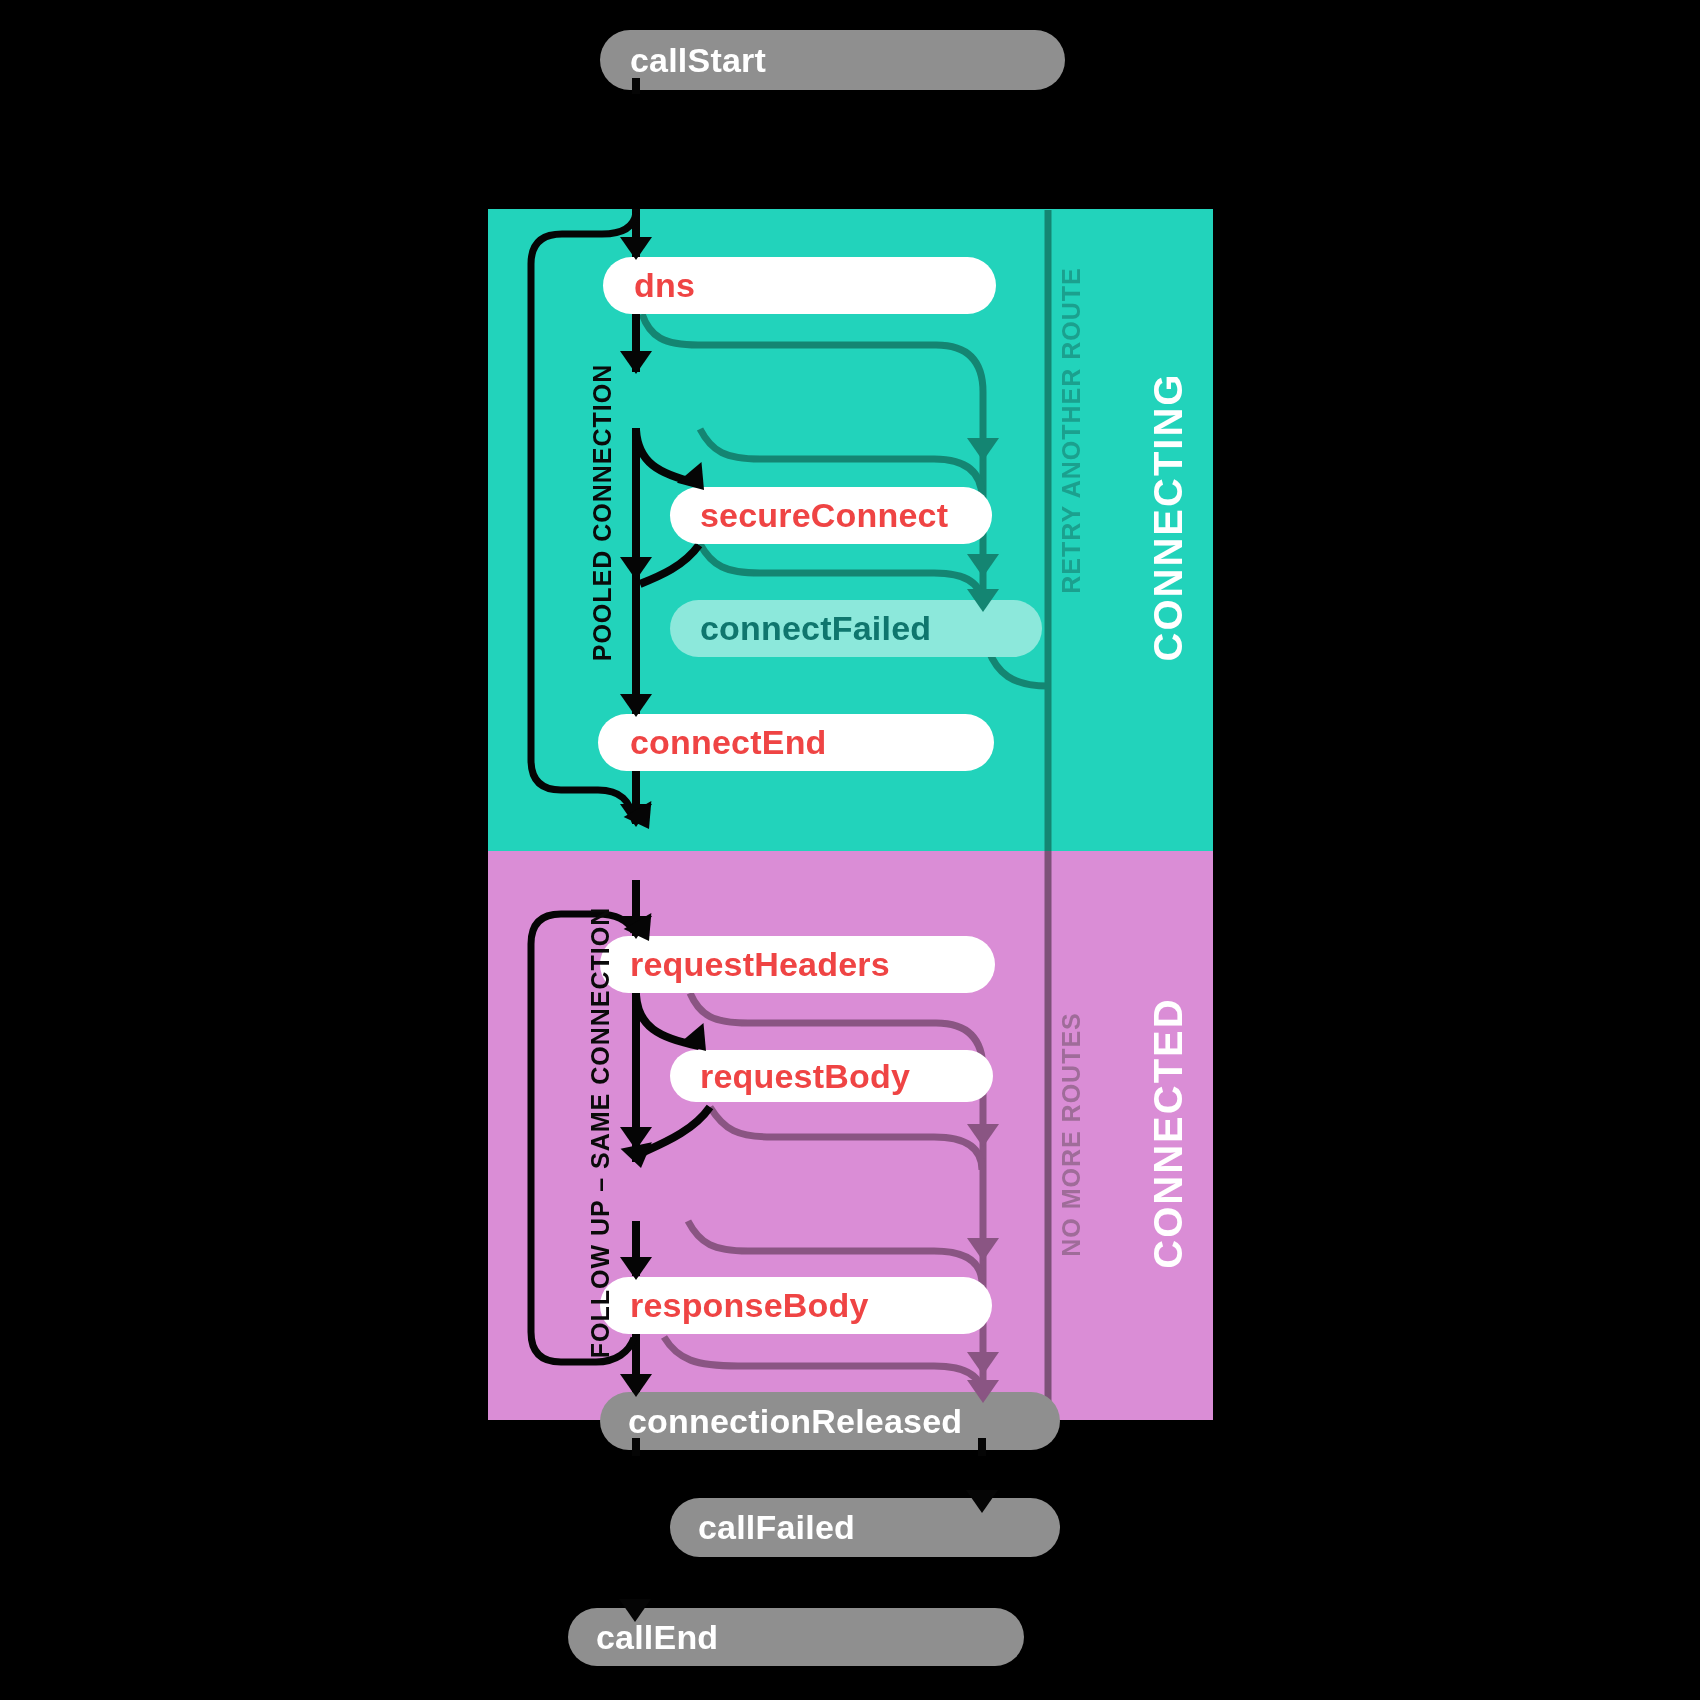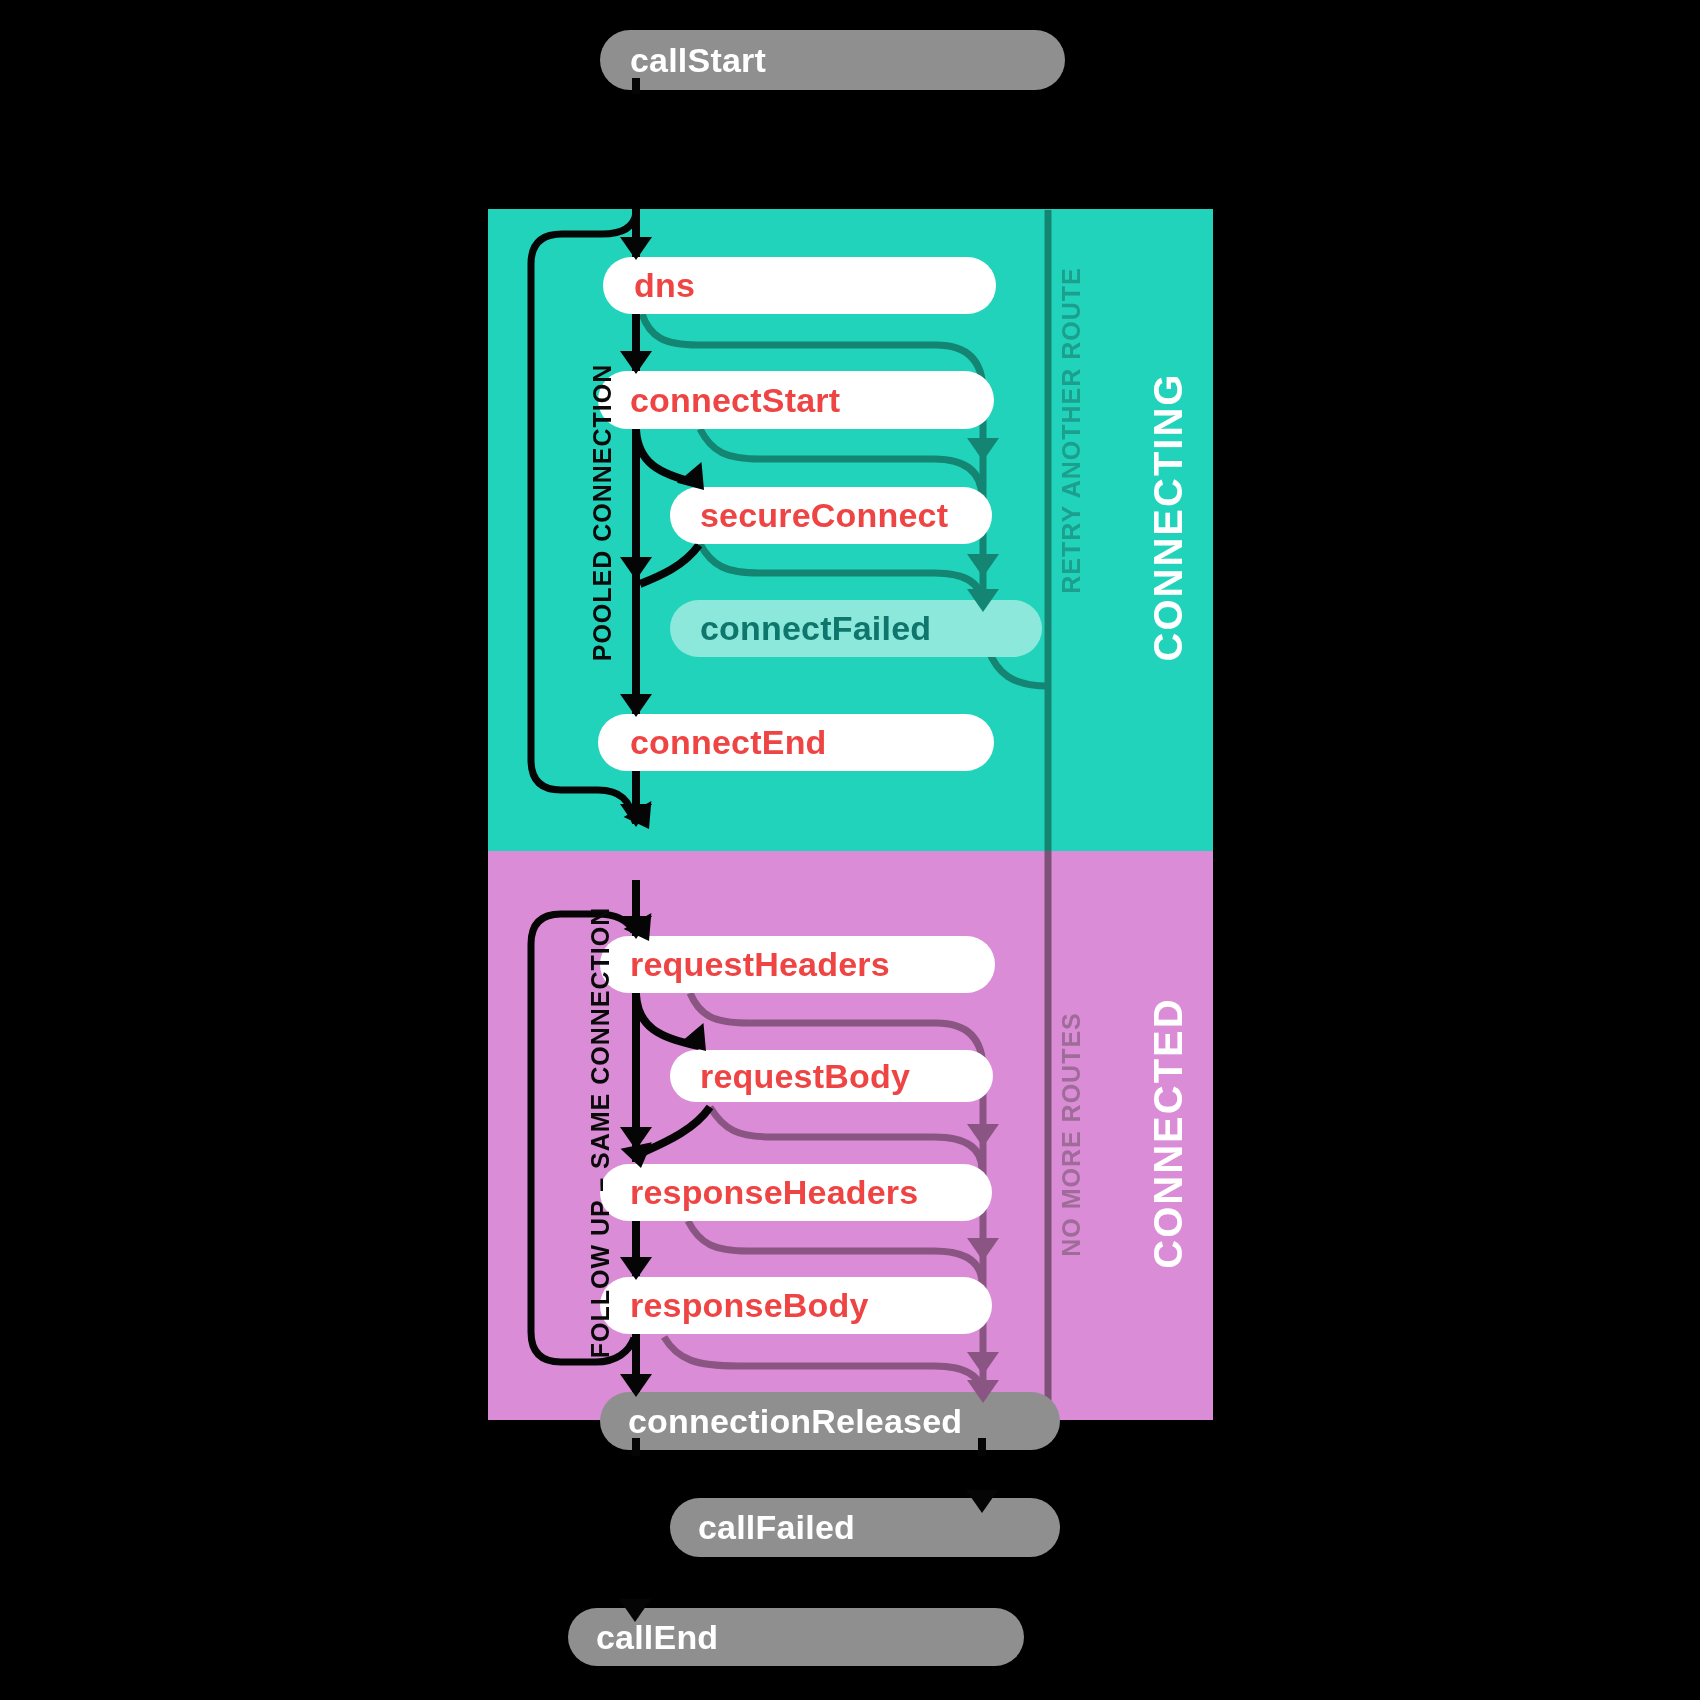--- a/index.html
+++ b/index.html
@@ -73,40 +73,34 @@
       <path d="M634 1338 C629 1352 616 1362 596 1362 H561 Q531 1362 531 1332 V944 Q531 914 561 914 H597 C619 914 629 922 634 932"></path>
     </g>
   </svg>
 
   <div class="pill terminal" style="left:600px;top:30px;width:435px;height:60px;padding-left:30px;">
       <span>callStart</span>
     </div>
   <div class="pill event" style="left:603px;top:257px;width:362px;height:57px;padding-left:31px;">
       <span>dns</span>
     </div>
-  <div class="pill event" style="left:598px;top:371px;width:364px;height:58px;padding-left:32px;">
-      <span>connectStart</span>
-    </div>
   <div class="pill event" style="left:670px;top:487px;width:292px;height:57px;padding-left:30px;">
       <span>secureConnect</span>
     </div>
   <div class="pill failed" style="left:670px;top:600px;width:342px;height:57px;padding-left:30px;">
       <span>connectFailed</span>
     </div>
   <div class="pill event" style="left:598px;top:714px;width:364px;height:57px;padding-left:32px;">
       <span>connectEnd</span>
     </div>
   <div class="pill event" style="left:600px;top:936px;width:365px;height:57px;padding-left:30px;">
       <span>requestHeaders</span>
     </div>
   <div class="pill event" style="left:670px;top:1050px;width:293px;height:52px;padding-left:30px;">
       <span>requestBody</span>
-    </div>
-  <div class="pill event" style="left:600px;top:1164px;width:362px;height:57px;padding-left:30px;">
-      <span>responseHeaders</span>
     </div>
   <div class="pill event" style="left:600px;top:1277px;width:362px;height:57px;padding-left:30px;">
       <span>responseBody</span>
     </div>
   <div class="pill terminal" style="left:600px;top:1392px;width:432px;height:58px;padding-left:28px;">
       <span>connectionReleased</span>
     </div>
   <div class="pill terminal" style="left:670px;top:1498px;width:362px;height:59px;padding-left:28px;">
       <span>callFailed</span>
     </div>

